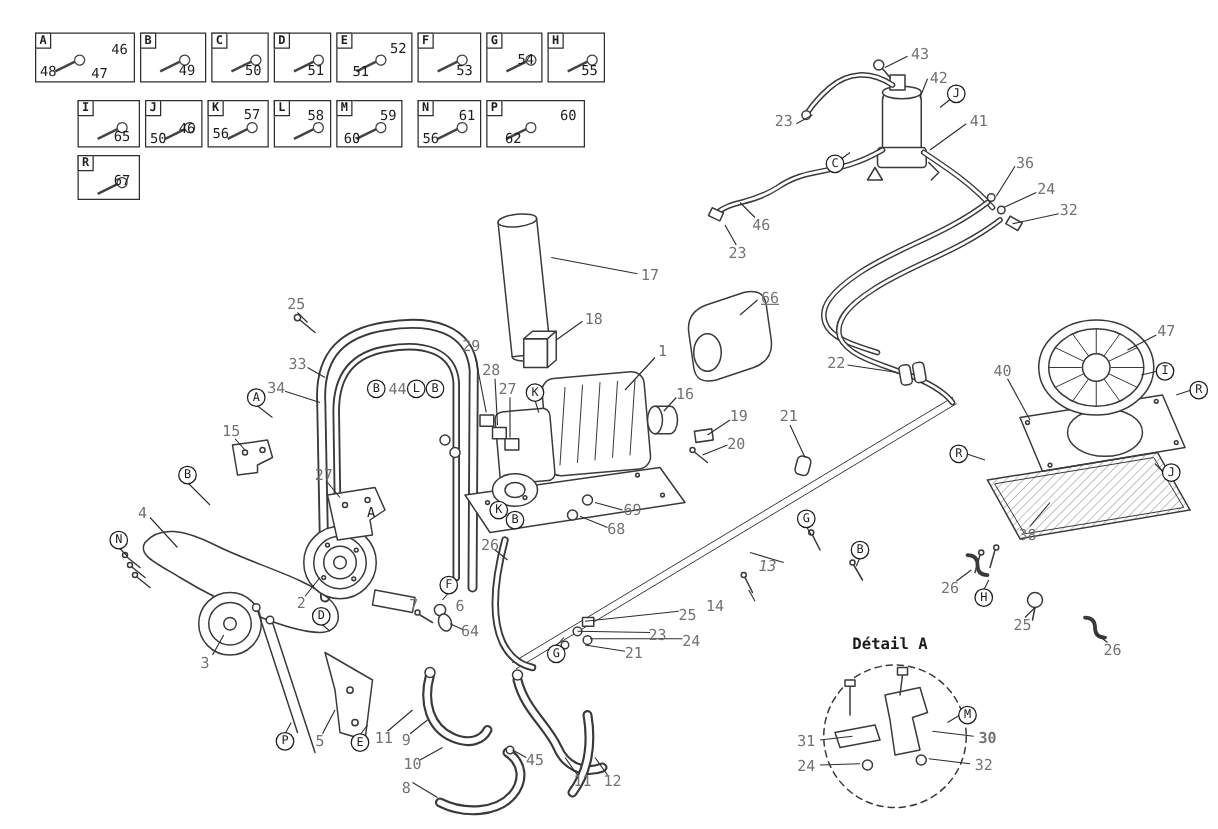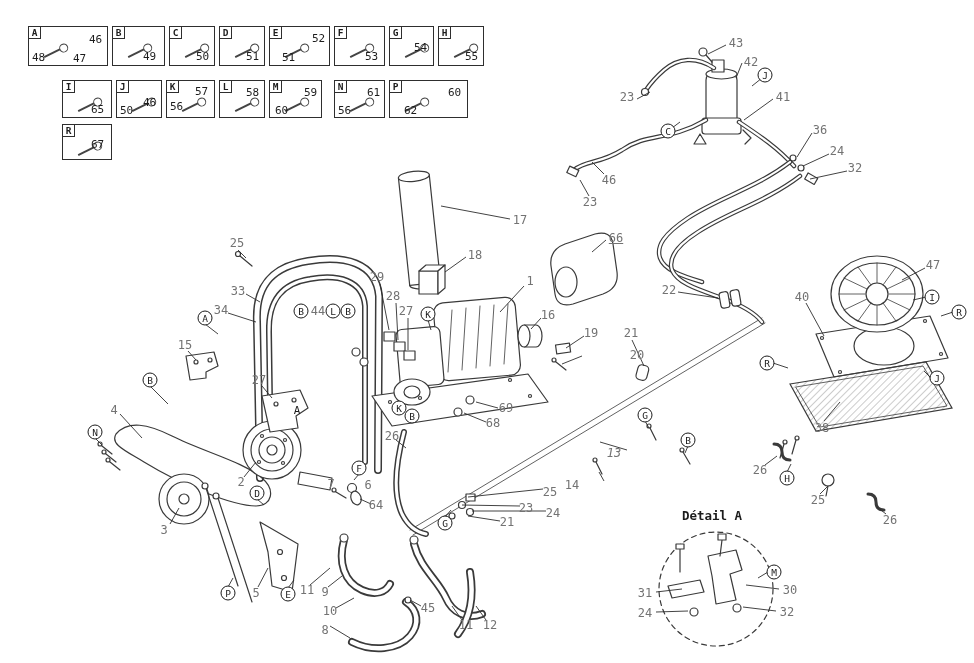--- a/index.html
+++ b/index.html
@@ -284,21 +284,21 @@
       <div class="callout" style="left: 669px; top: 290px;">22</div>
       <div class="callout" style="left: 393px; top: 296px;">28</div>
       <div class="callout" style="left: 406px; top: 311px;">27</div>
       <div class="callout" style="left: 221px; top: 310px;">34</div>
       <div class="callout" style="left: 318px; top: 311px;">44</div>
       <div class="callout" style="left: 802px; top: 297px;">40</div>
       <div class="callout" style="left: 548px; top: 315px;">16</div>
       <div class="callout" style="left: 185px; top: 345px;">15</div>
       <div class="callout" style="left: 591px; top: 333px;">19</div>
       <div class="callout" style="left: 631px; top: 333px;">21</div>
-      <div class="callout" style="left: 589px; top: 355px; margin-left: 48px;">20</div>
+      <div class="callout" style="left: 589px; top: 355px;">20</div>
       <div class="callout" style="left: 259px; top: 380px;">27</div>
       <div class="callout" style="left: 822px; top: 428px;">38</div>
       <div class="callout" style="left: 114px; top: 410px;">4</div>
       <div class="callout" style="left: 506px; top: 408px;">69</div>
       <div class="callout" style="left: 493px; top: 423px;">68</div>
       <div class="callout" style="left: 392px; top: 436px;">26</div>
       <div class="callout" style="left: 614px; top: 453px; font-style: italic;">13</div>
       <div class="callout" style="left: 241px; top: 482px;">2</div>
       <div class="callout" style="left: 331px; top: 484px;">7</div>
       <div class="callout" style="left: 368px; top: 485px;">6</div>
@@ -315,21 +315,21 @@
       <div class="callout" style="left: 256px; top: 593px;">5</div>
       <div class="callout" style="left: 307px; top: 590px;">11</div>
       <div class="callout" style="left: 325px; top: 592px;">9</div>
       <div class="callout" style="left: 330px; top: 611px;">10</div>
       <div class="callout" style="left: 325px; top: 630px;">8</div>
       <div class="callout" style="left: 428px; top: 608px;">45</div>
       <div class="callout" style="left: 466px; top: 625px;">11</div>
       <div class="callout" style="left: 490px; top: 625px;">12</div>
       <div class="callout" style="left: 645px; top: 593px;">31</div>
       <div class="callout" style="left: 645px; top: 613px;">24</div>
-      <div class="callout" style="left: 790px; top: 590px;">30</div>
+      <div class="callout" style="left: 790px; top: 590px; font-weight: bold;">30</div>
       <div class="callout" style="left: 787px; top: 612px;">32</div>
       <div class="letter-marker" style="left: 765px; top: 75px;">J</div>
       <div class="letter-marker" style="left: 668px; top: 131px;">C</div>
       <div class="letter-marker" style="left: 932px; top: 297px;">I</div>
       <div class="letter-marker" style="left: 959px; top: 312px;">R</div>
       <div class="letter-marker" style="left: 205px; top: 318px;">A</div>
       <div class="letter-marker" style="left: 301px; top: 311px;">B</div>
       <div class="letter-marker" style="left: 333px; top: 311px;">L</div>
       <div class="letter-marker" style="left: 348px; top: 311px;">B</div>
       <div class="letter-marker" style="left: 428px; top: 314px;">K</div>

